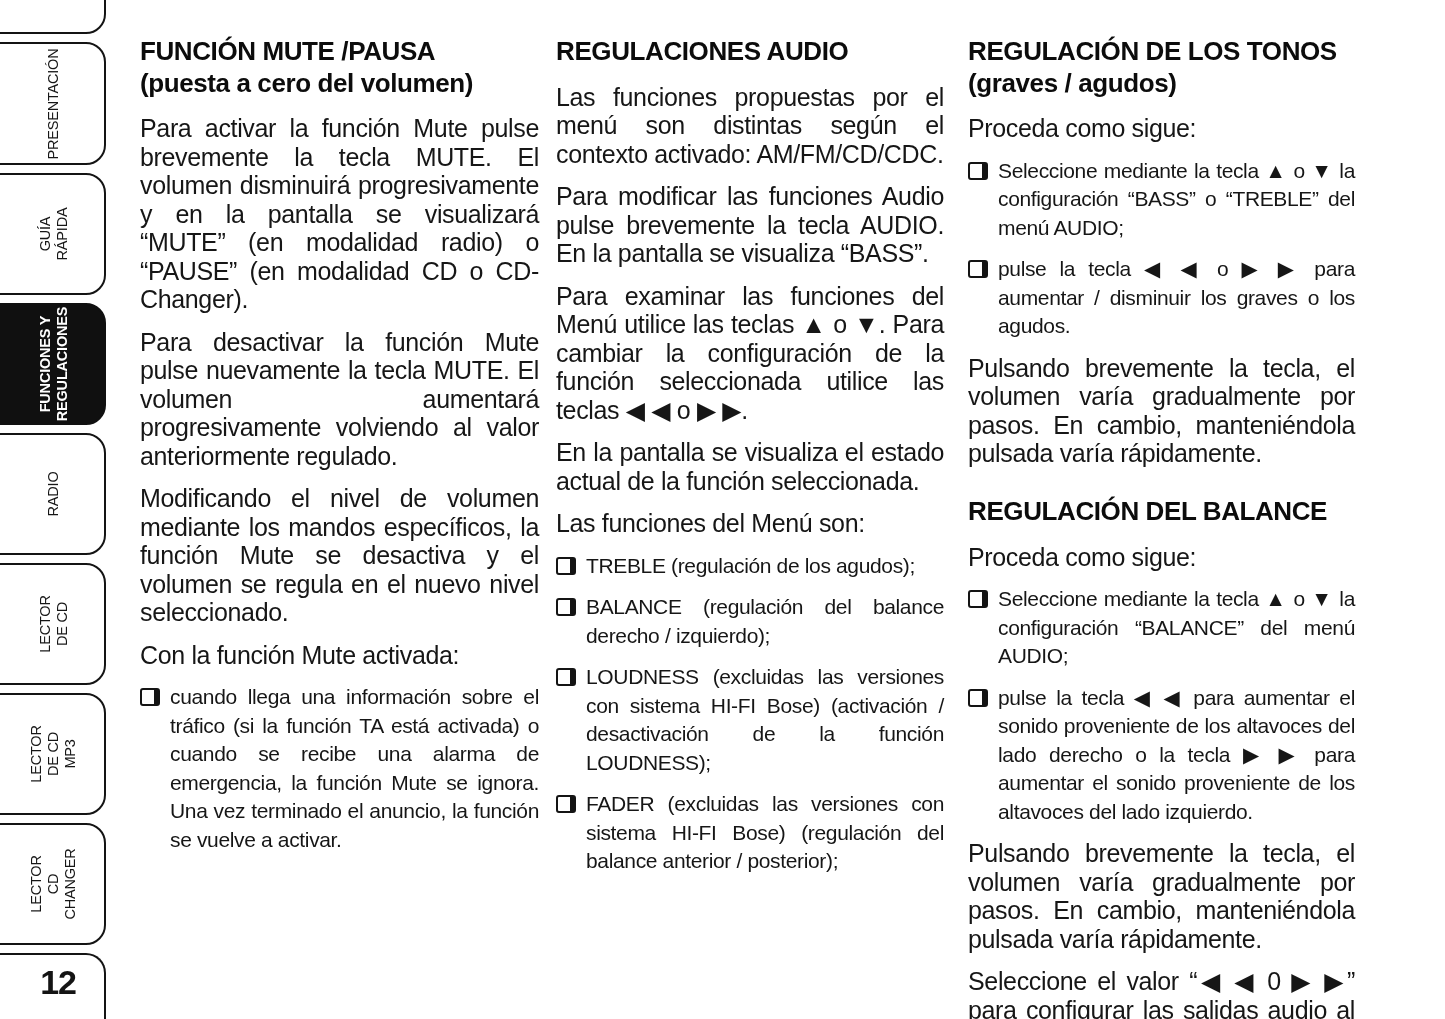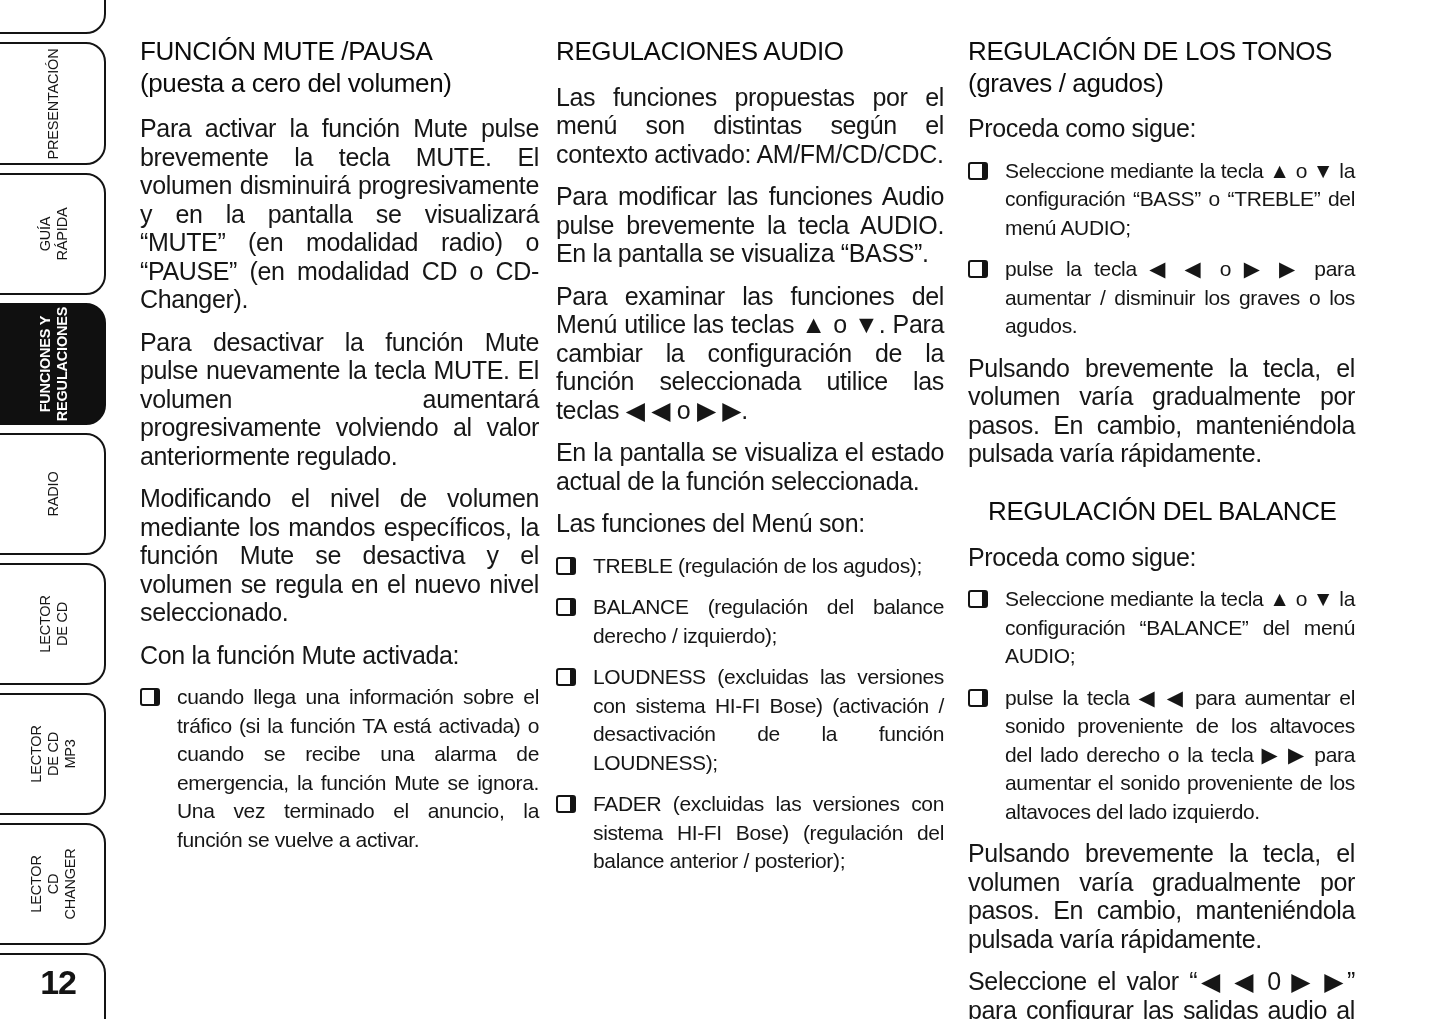--- a/index.html
+++ b/index.html
@@ -32,31 +32,31 @@
     font-weight:bold;font-size:34px;color:#141414;letter-spacing:-1px;
   }
 
   
   .col{position:absolute;top:36px;}
   .col1{left:140px;width:399px;}
   .col2{left:556px;width:388px;}
   .col3{left:968px;width:387px;}
 
   .h1,.h2{
-    font-weight:normal;font-size:26px;line-height:1.22;
+    font-weight:bold;font-size:26px;line-height:1.22;
     letter-spacing:-0.4px;color:#0c0c0c;
     margin:0 0 15px 0;white-space:pre-line;
   }
-  .h2{margin-top:28px;margin-left:20px;}
+  .h2{margin-top:28px;}
   .p{
     font-size:25px;line-height:28.5px;letter-spacing:-0.35px;
     text-align:justify;margin:0 0 14px 0;color:#161616;
   }
   .li{
-    display:flex;align-items:flex-start;gap:17px;
+    display:flex;align-items:flex-start;gap:10px;
     margin:0 0 13px 0;
   }
   .li .bullet{
     flex:none;width:12px;height:14px;margin-top:5px;
     border:2.5px solid #141414;border-right-width:6px;
     border-radius:3px;background:transparent;
   }
   .li .li-text{
     flex:1;font-size:21px;line-height:28.5px;letter-spacing:-0.35px;
     text-align:justify;color:#161616;

